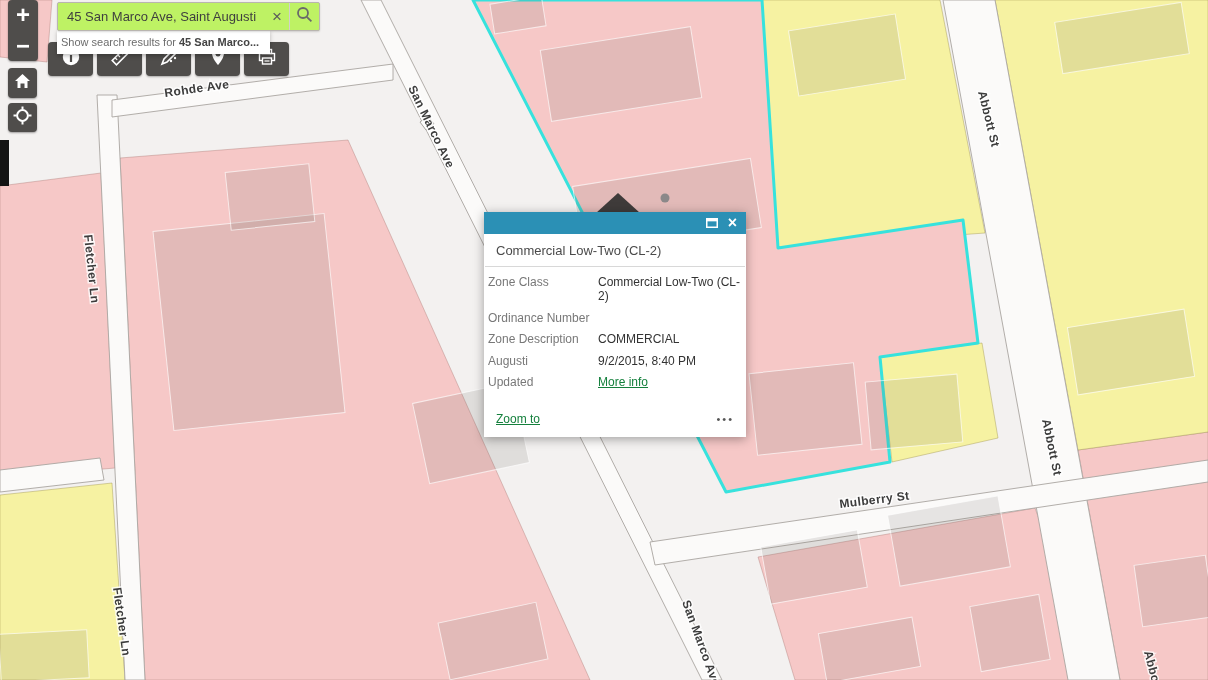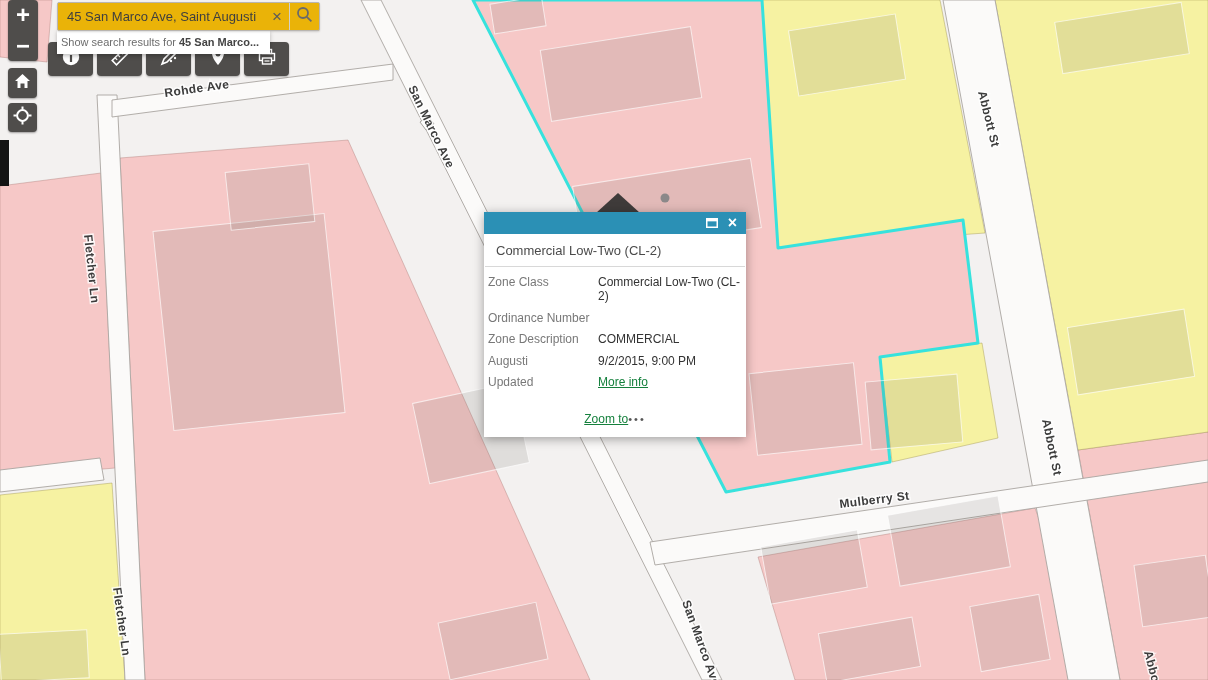--- a/index.html
+++ b/index.html
@@ -18,21 +18,21 @@
   #zoom-control{left:8px;top:0;width:30px;height:57px;flex-direction:column;
                 justify-content:space-between;padding:2px 0;}
   #zoom-control .zbtn{width:30px;height:26px;display:flex;align-items:center;
                 justify-content:center;font-size:24px;font-weight:bold;line-height:1;}
   #home-button{left:8px;top:68px;width:29px;height:30px;}
   #locate-button{left:8px;top:103px;width:29px;height:29px;}
   #panel-tab{position:absolute;left:0;top:140px;width:9px;height:46px;background:#141414;}
 
   
   #search-box{position:absolute;left:57px;top:2px;width:261px;height:27px;
-      background:#eab308;border:1px solid #b9b5b0;border-radius:2px;display:flex;
+      background:#bef264;border:1px solid #b9b5b0;border-radius:2px;display:flex;
       align-items:stretch;box-shadow:0 1px 2px rgba(0,0,0,.15);z-index:20;}
   #search-input{flex:1;border:0;outline:none;padding:0 4px 0 9px;font-size:13px;
       color:#3f3f3f;font-family:"Liberation Sans",sans-serif;background:transparent;}
   #search-clear{width:24px;display:flex;align-items:center;justify-content:center;
       color:#5c5c5c;font-size:17px;cursor:pointer;}
   #search-btn{width:29px;display:flex;align-items:center;justify-content:center;
       border-left:1px solid #d2cfcb;cursor:pointer;}
   #search-suggest{position:absolute;left:57px;top:30px;width:205px;background:#fff;
       padding:6px 4px;font-size:11px;color:#6d6d6d;box-shadow:0 2px 4px rgba(0,0,0,.25);
       z-index:15;white-space:nowrap;cursor:pointer;}
@@ -50,21 +50,21 @@
   #popup-header{height:22px;background:#2b90b5;display:flex;align-items:center;
       justify-content:flex-end;gap:10px;padding:0 9px;cursor:move;}
   .hdr-ic{display:flex;align-items:center;justify-content:center;cursor:pointer;}
   #popup-title{padding:9px 12px 8px;color:#4a4a4a;font-size:13px;}
   #popup-divider{border:0;border-top:1px solid #d8d8d8;margin:0 1px;}
   #popup-fields{padding:8px 4px 2px;}
   .frow{display:flex;margin-bottom:7px;line-height:1.2;}
   .flabel{width:104px;min-width:104px;color:#787878;padding-right:6px;}
   .fvalue{color:#333;}
   a.plink{color:#15803d;text-decoration:underline;cursor:pointer;}
-  #popup-footer{display:flex;align-items:center;justify-content:center;
+  #popup-footer{display:flex;align-items:center;justify-content:space-between;
       padding:14px 12px 11px;}
   #popup-more{color:#555;font-size:11px;letter-spacing:2px;cursor:pointer;line-height:0.4;}
 </style>
 </head>
 <body>
 
 <svg id="map-svg" viewBox="0 0 1208 680">
     <rect x="0" y="0" width="1208" height="680" fill="#f3f1f0"></rect>
     <polygon points="0,0 52,0 47,62 0,57" fill="#f6c8c7" stroke="rgba(170,120,115,0.5)" stroke-width="0.8"></polygon>
     <polygon points="0,186 101,173 115,468 0,478" fill="#f6c8c7" stroke="rgba(170,120,115,0.5)" stroke-width="0.8"></polygon>
@@ -227,21 +227,21 @@
       <div class="frow">
         <div class="flabel">Ordinance Number</div>
         <div class="fvalue"></div>
       </div>
       <div class="frow">
         <div class="flabel">Zone Description</div>
         <div class="fvalue">COMMERCIAL</div>
       </div>
       <div class="frow">
         <div class="flabel">Augusti</div>
-        <div class="fvalue">9/2/2015, 9:00 PM</div>
+        <div class="fvalue">9/2/2015, 8:40 PM</div>
       </div>
       <div class="frow">
         <div class="flabel">Updated</div>
         <a class="fvalue plink">More info</a>
       </div>
     </div>
   <div id="popup-footer">
     <a class="plink">Zoom to</a>
     <span id="popup-more">•••</span>
   </div>

